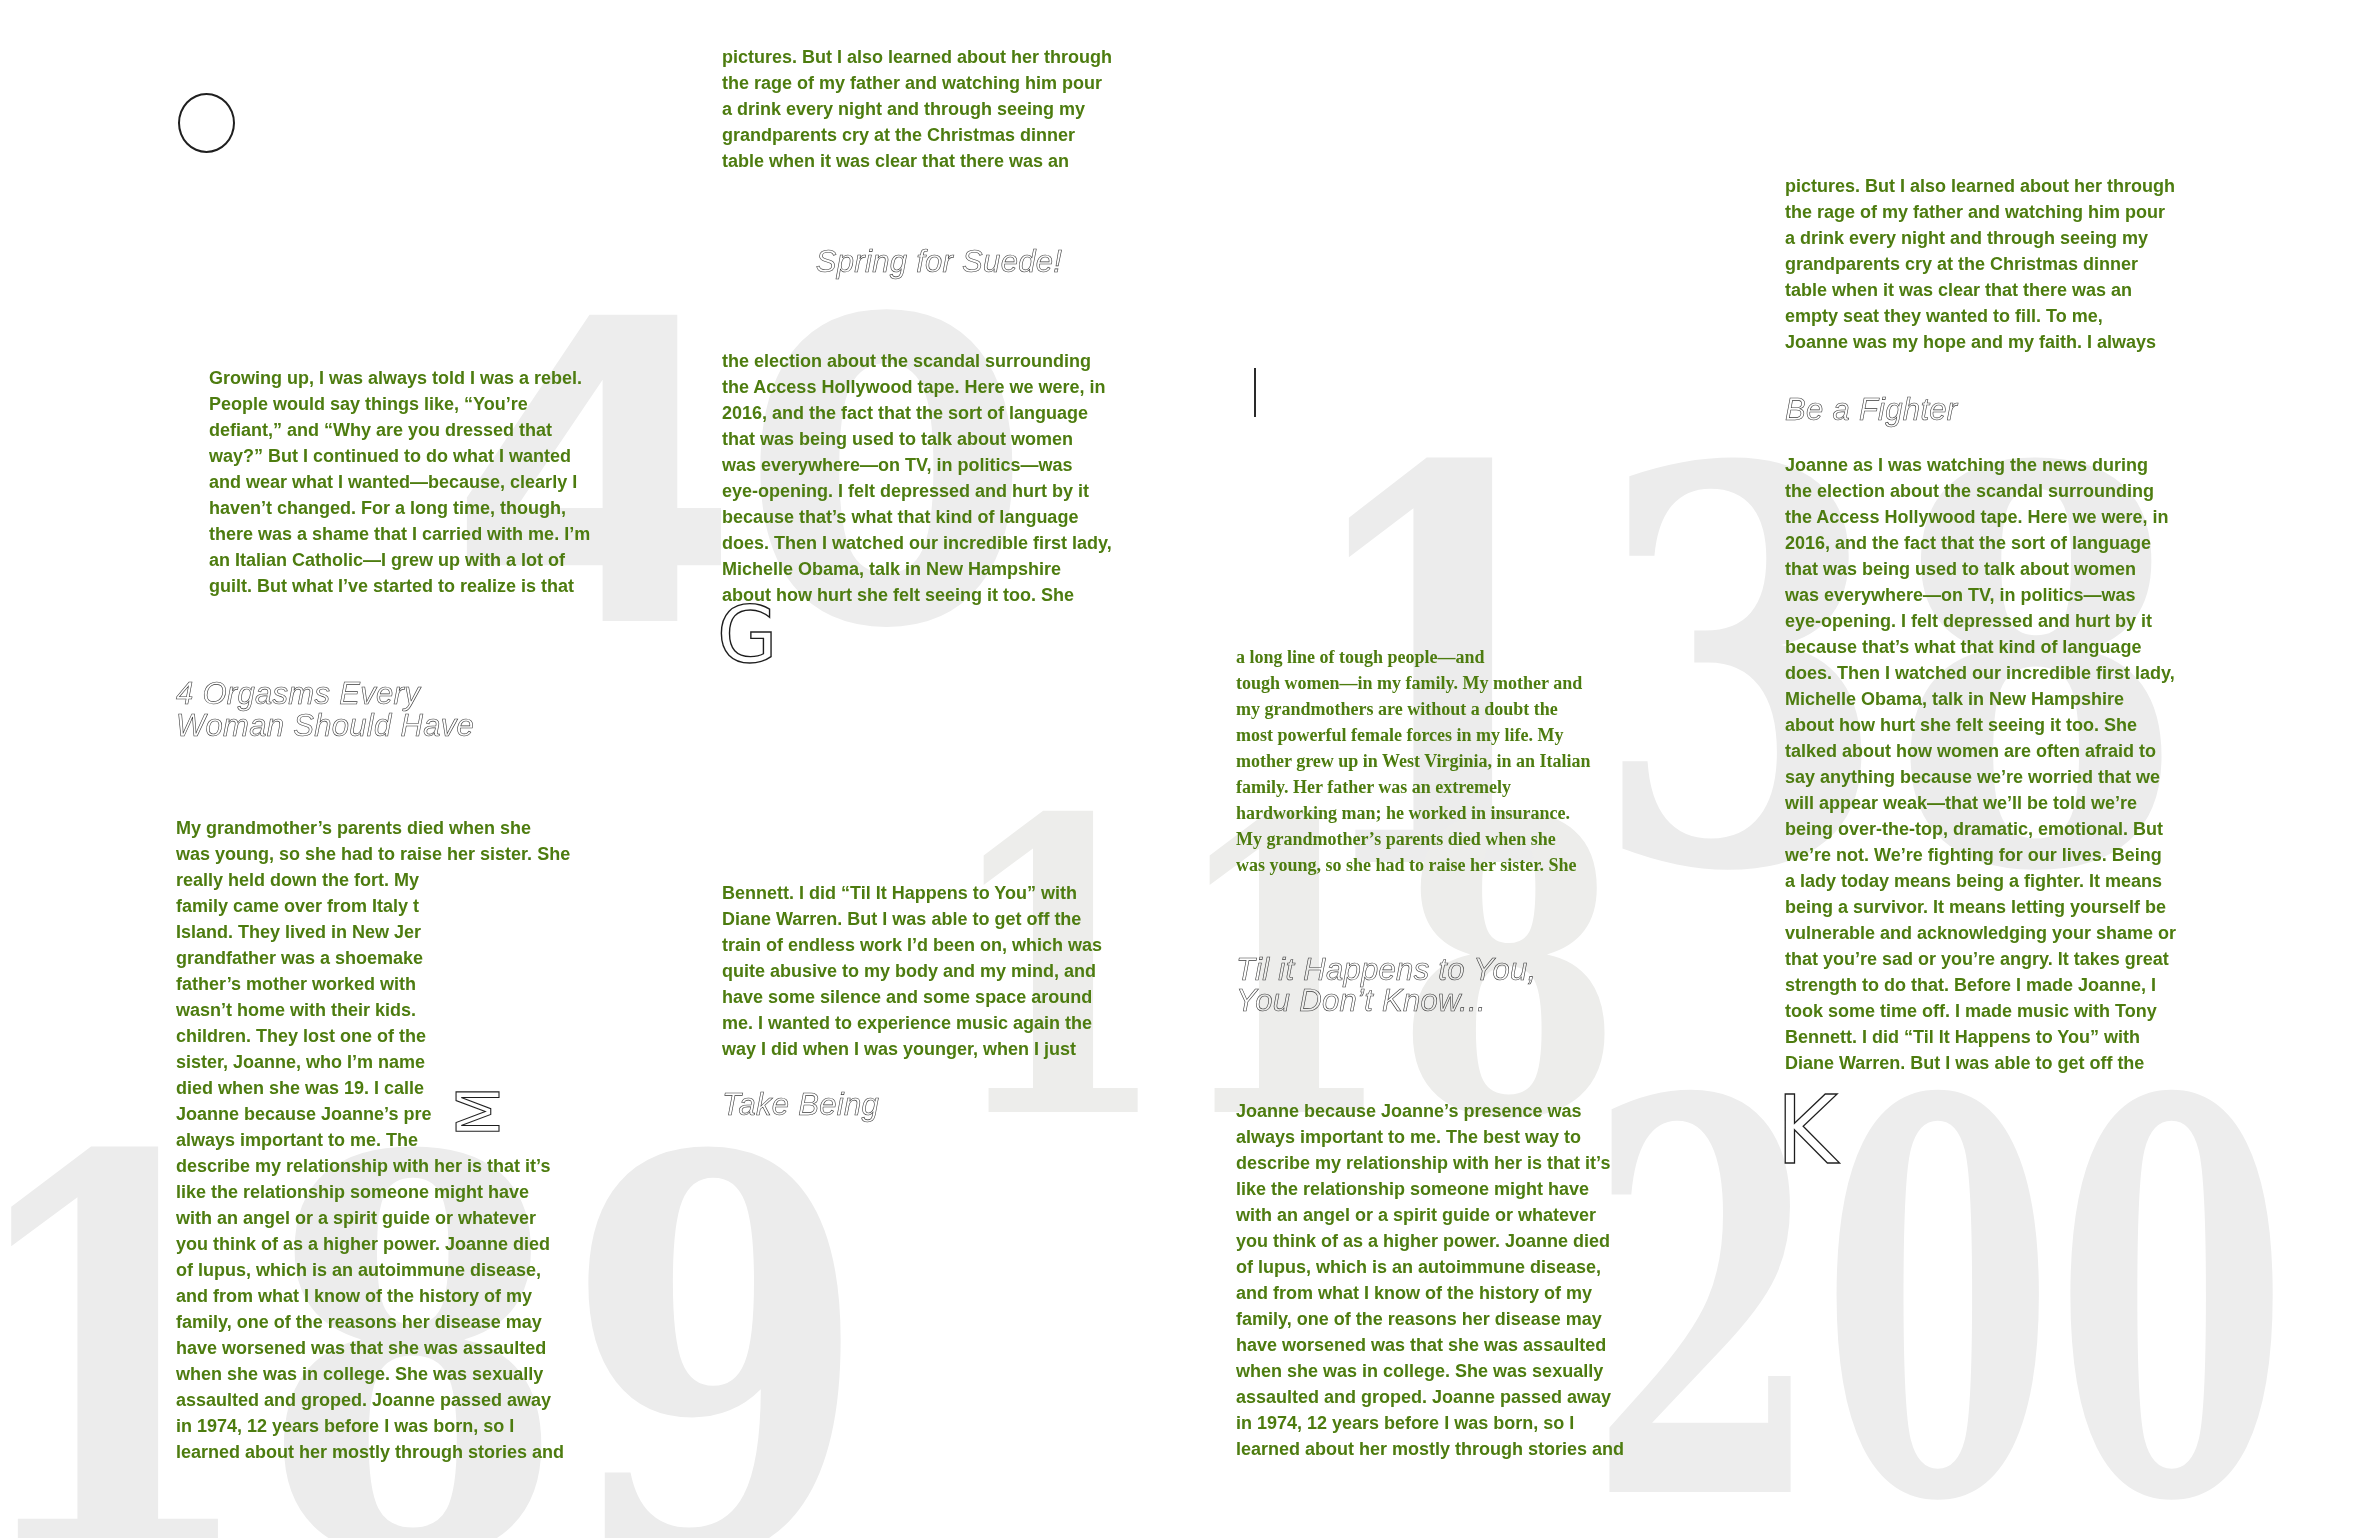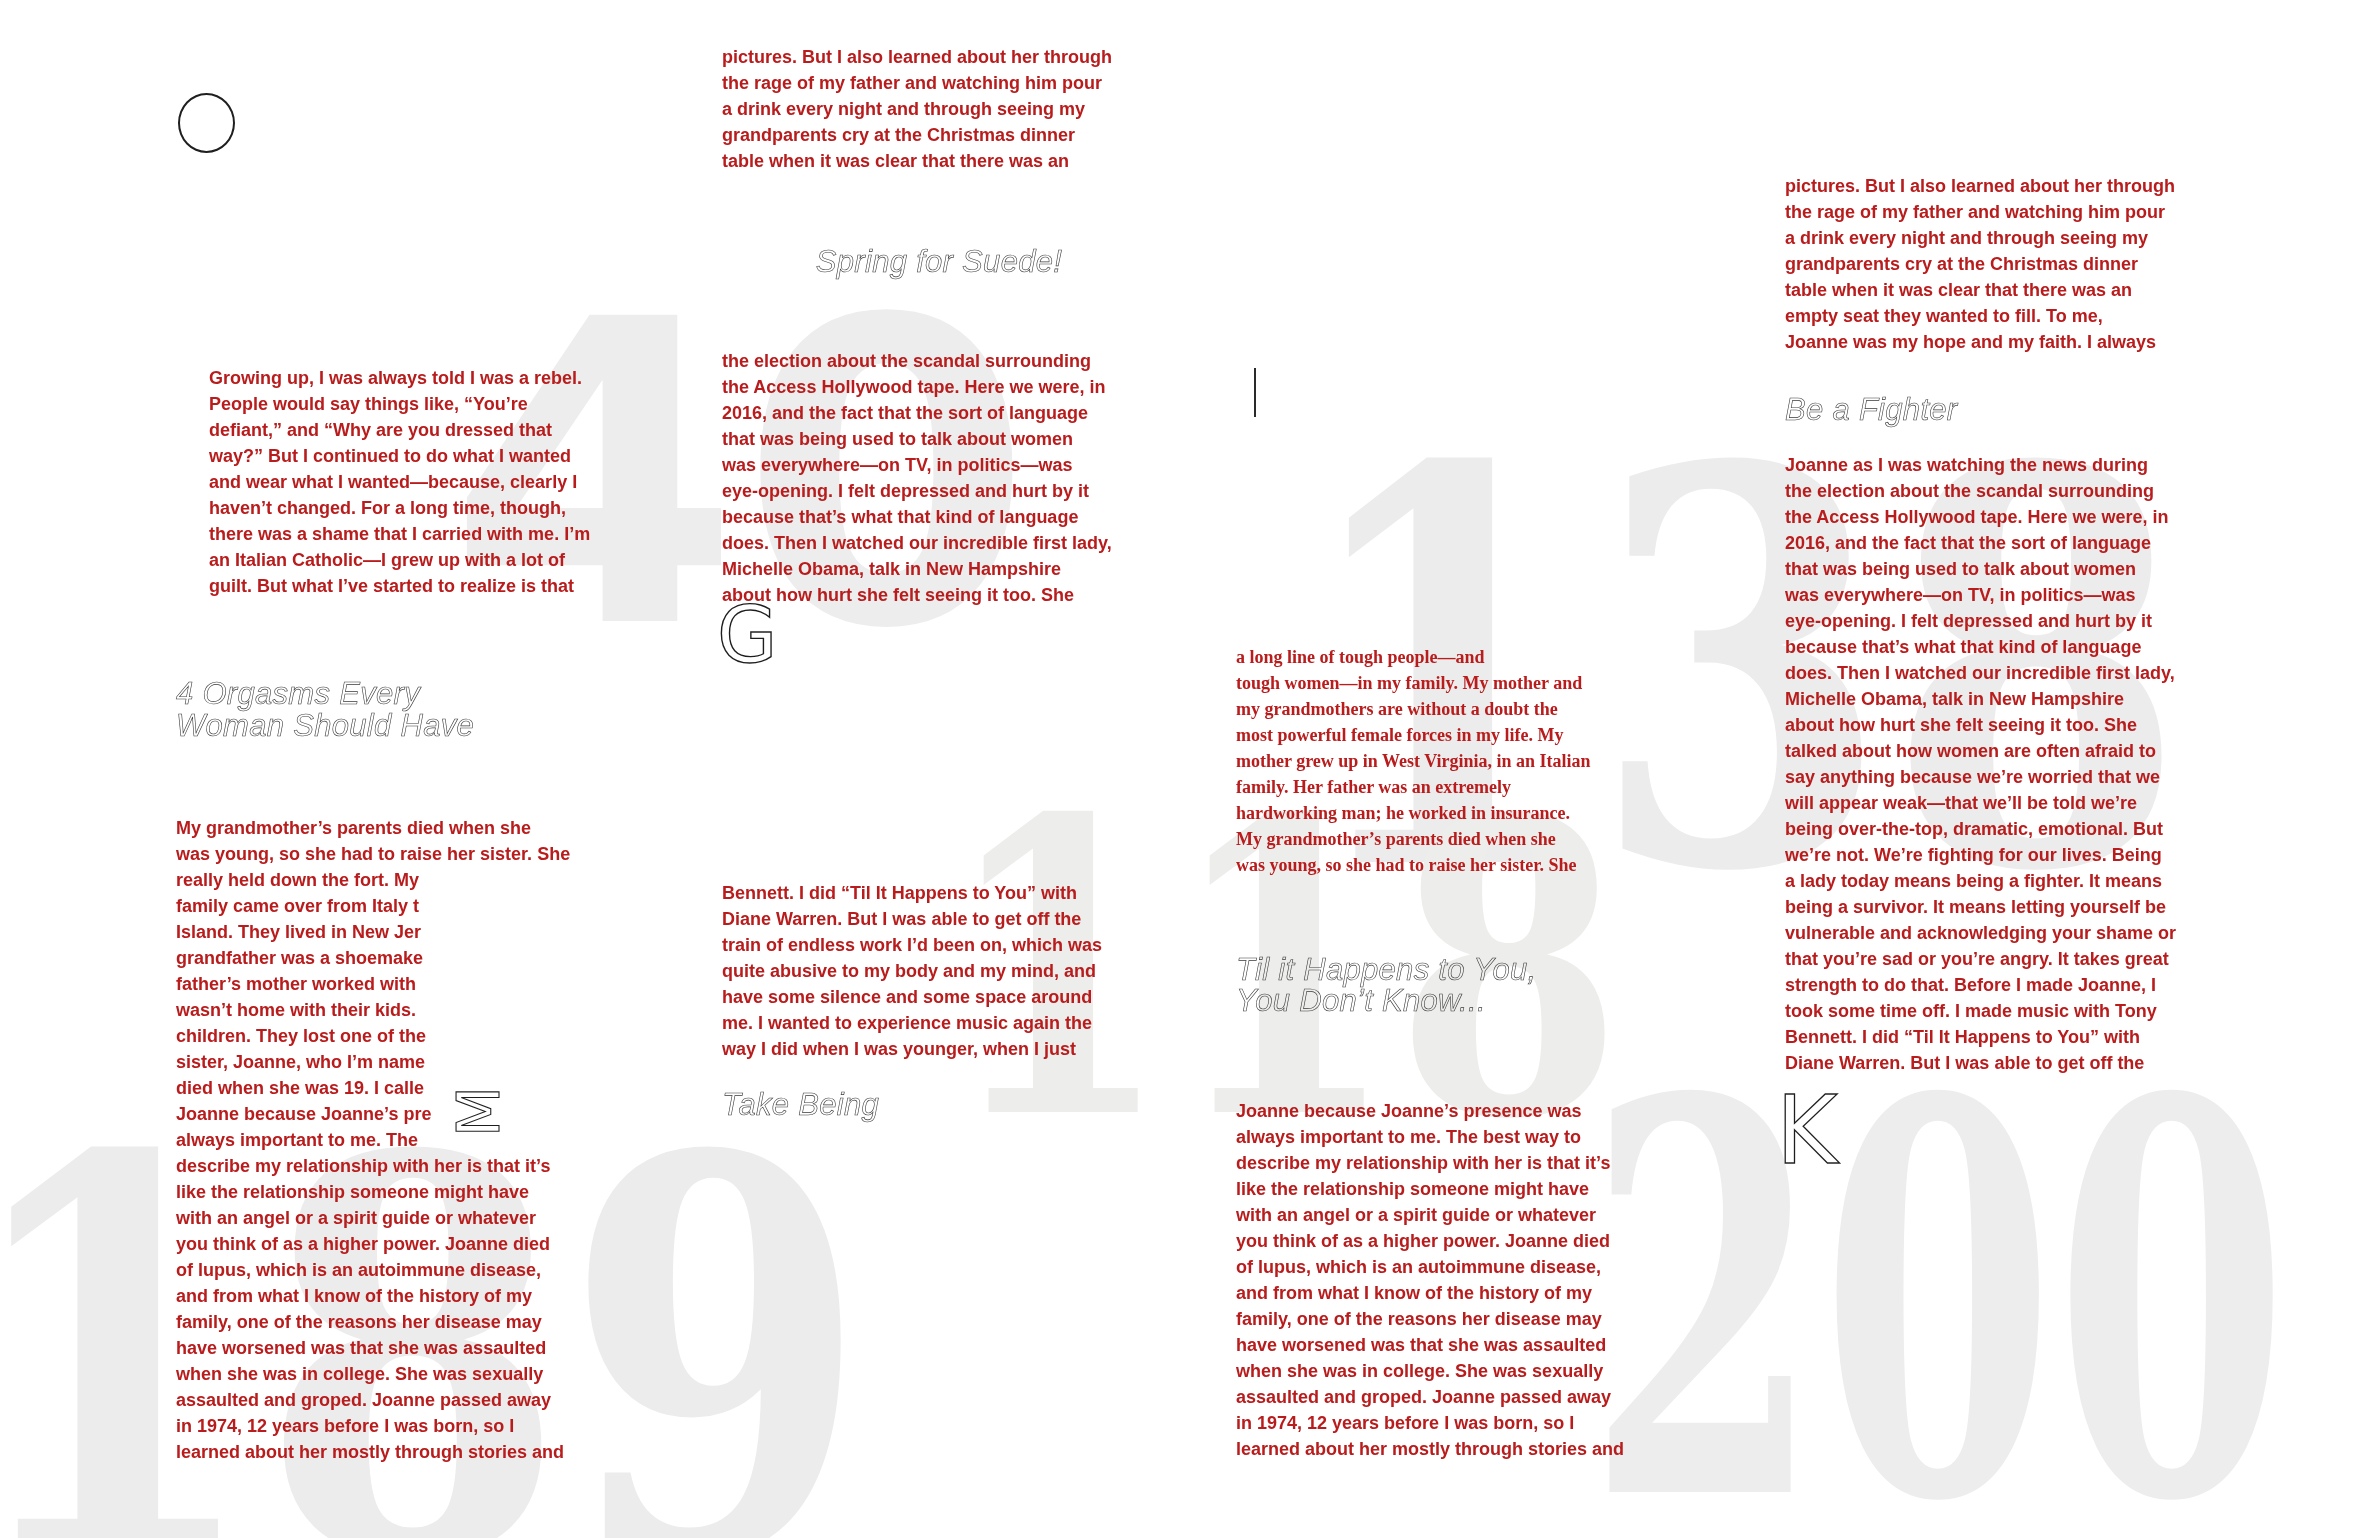--- a/index.html
+++ b/index.html
@@ -21,21 +21,21 @@
     white-space:nowrap;
   }
   .wm-sans{font-family:"DejaVu Sans",sans-serif;}
   
   .para{
     position:absolute;
     white-space:pre-line;
     font-weight:700;
     font-size:18px;
     line-height:26px;
-    color:#b91c1c;
+    color:#4d7c0f;
     letter-spacing:0px;
   }
   
   .heading{
     position:absolute;
     white-space:pre-line;
     font-style:italic;
     font-weight:400;
     font-size:31px;
     line-height:32px;

